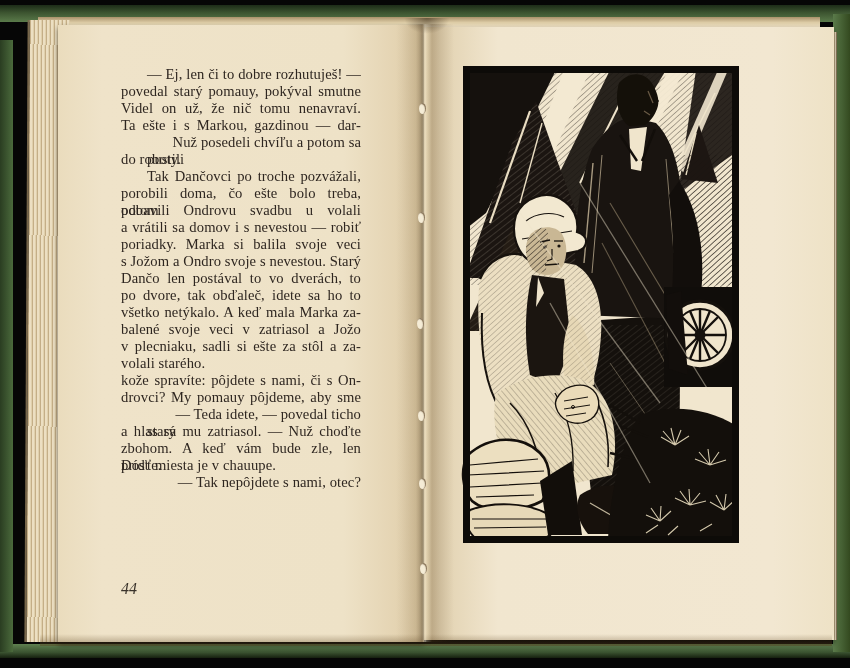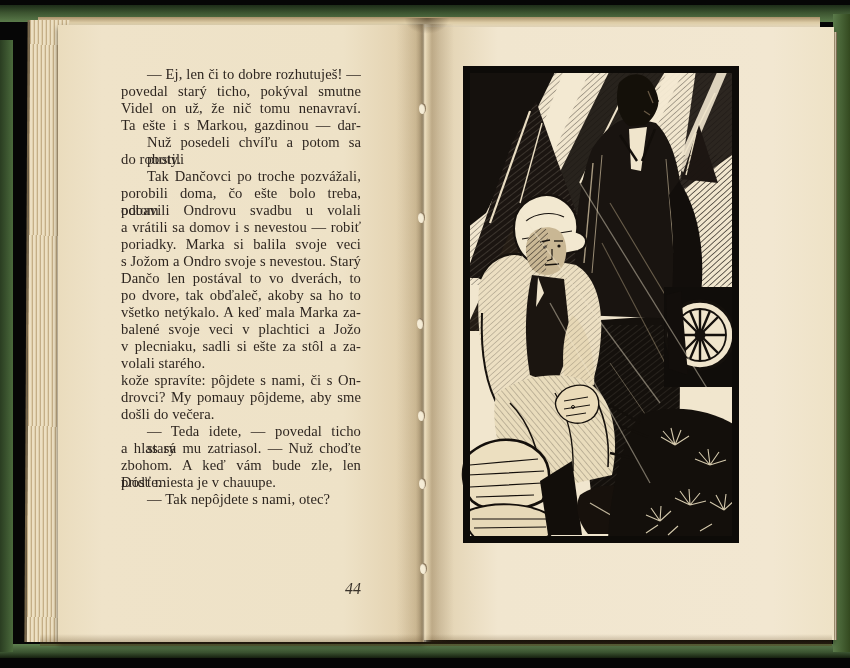--- a/index.html
+++ b/index.html
@@ -44,22 +44,22 @@
       rgba(80,55,25,.22) 62%,rgba(0,0,0,0) 100%);}
   .gutter-dip{position:absolute;left:404px;top:18px;width:46px;height:16px;
     background:radial-gradient(ellipse at 50% 0%,rgba(45,32,15,.55),rgba(45,32,15,0) 70%);}
   .stitch{position:absolute;width:7px;height:11px;border-radius:50%;
     background:#f5ecd6;box-shadow:inset -1px 1px 1px rgba(85,60,30,.7);}
 
   
   .text-block{position:absolute;left:121px;top:66px;width:240px;color:var(--ink,#2e2620);}
   .line{height:17px;font-size:14.6px;line-height:17px;letter-spacing:.1px;white-space:nowrap;}
   .line.just{white-space:normal;text-align:justify;text-align-last:justify;}
-  .line.indent{padding-left:26px;}
-  .page-number{position:absolute;left:121px;top:580px;width:240px;text-align:right;
+  .line.indent{padding-left:26px;text-align:right;}
+  .page-number{position:absolute;left:121px;top:580px;width:240px;text-align:left;
     font-style:italic;font-size:16px;color:#3a332b;}
 
   
   .woodcut{position:absolute;left:460px;top:63px;width:282px;height:483px;}
 </style>
 </head>
 <body>
 
 <div id="scene">
 
@@ -80,40 +80,39 @@
   <div class="gutter-dip"></div>
   <div class="stitch" style="left:419px;top:103px"></div>
   <div class="stitch" style="left:418px;top:212px"></div>
   <div class="stitch" style="left:417px;top:318px"></div>
   <div class="stitch" style="left:418px;top:410px"></div>
   <div class="stitch" style="left:419px;top:478px"></div>
   <div class="stitch" style="left:420px;top:563px"></div>
 
   <div class="text-block">
       <div class="line indent just">— Ej, len či to dobre rozhutuješ! —</div>
-      <div class="line just">povedal starý ticho, pokýval smutne</div>
+      <div class="line just">povedal starý pomauy, pokýval smutne</div>
       <div class="line just">Videl on už, že nič tomu nenavraví.</div>
       <div class="line just">Ta ešte i s Markou, gazdinou — dar-</div>
       <div class="line indent just">Nuž posedeli chvíľu a potom sa pustili</div>
       <div class="line">do roboty.</div>
       <div class="line indent just">Tak Dančovci po troche pozvážali,</div>
       <div class="line just">porobili doma, čo ešte bolo treba, potom</div>
       <div class="line just">odbavili Ondrovu svadbu u volali</div>
       <div class="line just">a vrátili sa domov i s nevestou — robiť</div>
       <div class="line just">poriadky. Marka si balila svoje veci</div>
       <div class="line just">s Jožom a Ondro svoje s nevestou. Starý</div>
       <div class="line just">Dančo len postával to vo dverách, to</div>
-      <div class="line just">po dvore, tak obďaleč, akoby sa ho to</div>
+      <div class="line just">po dvore, tak obďaleč, idete sa ho to</div>
       <div class="line just">všetko netýkalo. A keď mala Marka za-</div>
-      <div class="line just">balené svoje veci v plachtici a Jožo</div>
+      <div class="line just">balené svoje veci v zatriasol a Jožo</div>
       <div class="line just">v plecniaku, sadli si ešte za stôl a za-</div>
       <div class="line">volali starého.</div>
       <div class="line just">kože spravíte: pôjdete s nami, či s On-</div>
       <div class="line just">drovci? My pomauy pôjdeme, aby sme</div>
-      <div class="line">došli do večera.</div>
       <div class="line indent just">— Teda idete, — povedal ticho starý</div>
       <div class="line just">a hlas sa mu zatriasol. — Nuž choďte</div>
       <div class="line just">zbohom. A keď vám bude zle, len príďte.</div>
       <div class="line">Dosť miesta je v chauupe.</div>
       <div class="line indent">— Tak nepôjdete s nami, otec?</div>
     </div>
   <div class="page-number">44</div>
 
   <svg class="woodcut" viewBox="0 0 282 483" role="img" aria-label="Woodcut print: a standing man in a work jacket gazing to the right before hatched mountains and rays of light, an older seated woman in a white headscarf with hands folded in her lap, a wagon wheel and dark fir branches at right, striated rocks in the foreground">
     <defs>

